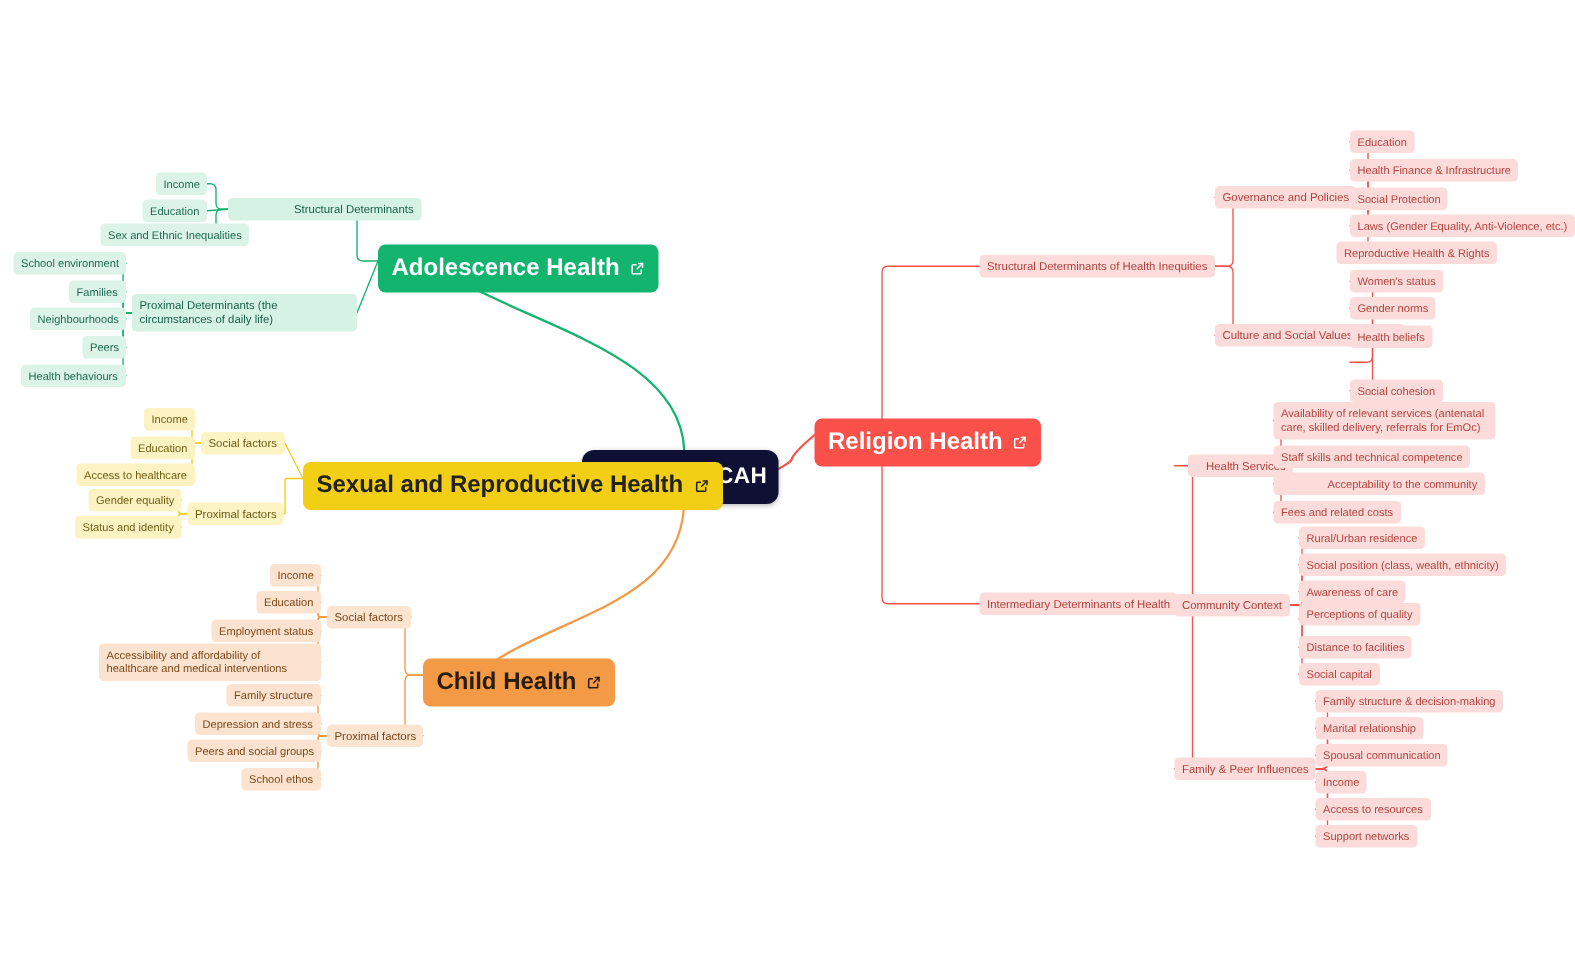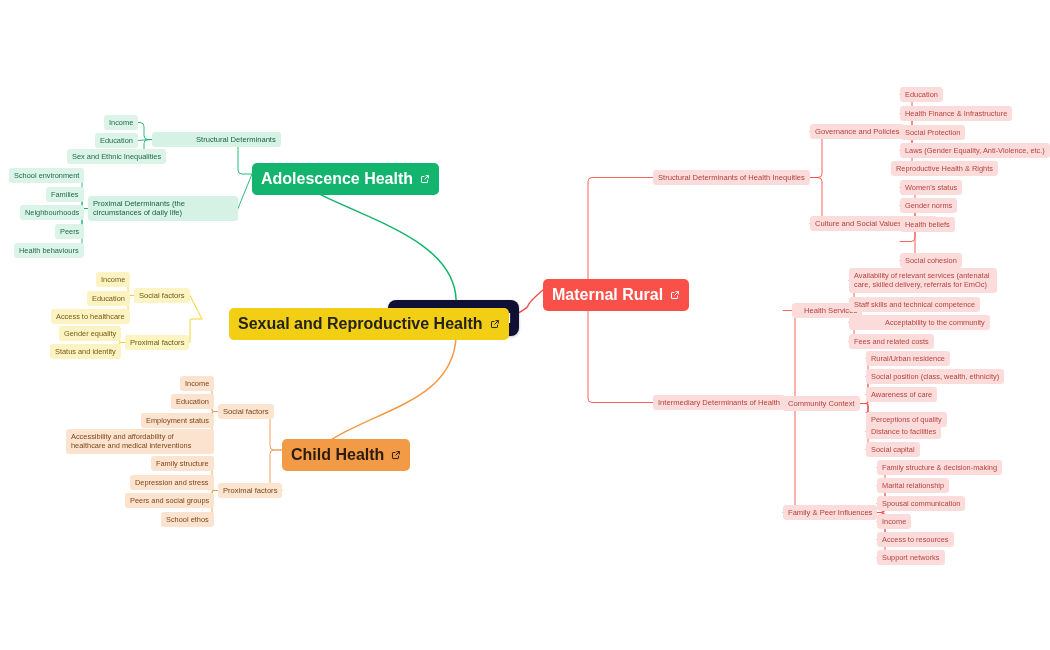--- a/index.html
+++ b/index.html
@@ -37,21 +37,21 @@
 
   
   .main{
     font-size:16px;
     font-weight:bold;
     border-radius:5px;
     display:flex;align-items:center;gap:7px;
     padding:6px 9px;
   }
   .main.green{background:#13b46e;color:#ffffff;}
-  .main.yellow{background:#f2cf15;color:#24221a;margin-left:27px;}
+  .main.yellow{background:#f2cf15;color:#24221a;}
   .main.orange{background:#f29a46;color:#2b1d0c;}
   .main.red{background:#f9514a;color:#ffffff;}
 
   .ext{width:10px;height:10px;display:inline-block;flex:none;}
   .ext svg{display:block;width:10px;height:10px;}
 
   
   .sub{
     font-size:7.6px;
     padding:3px 5px;
@@ -198,21 +198,21 @@
       <div class="node leaf orange" style="left: 180px; top: 376px;">Income</div>
       <div class="node leaf orange" style="left: 171px; top: 394px;">Education</div>
       <div class="node leaf orange" style="left: 141px; top: 413px;">Employment status</div>
       <div class="node leaf orange wrap" style="left: 66px; top: 429px; width: 148px; text-align: left;">Accessibility and affordability of healthcare and medical interventions</div>
       <div class="node sub orange" style="left: 218px; top: 483px;">Proximal factors</div>
       <div class="node leaf orange" style="left: 151px; top: 456px;">Family structure</div>
       <div class="node leaf orange" style="left: 130px; top: 475px;">Depression and stress</div>
       <div class="node leaf orange" style="left: 125px; top: 493px;">Peers and social groups</div>
       <div class="node leaf orange" style="left: 161px; top: 512px;">School ethos</div>
       <div class="node main red" style="left: 543px; top: 279px;">
-        <span>Maternal Rural</span>
+        <span>Religion Health</span>
         <span class="ext">
           <svg viewBox="0 0 24 24" fill="none" stroke="currentColor" stroke-width="2.4" stroke-linecap="round" stroke-linejoin="round">
             <path d="M14 4h6v6"></path>
             <path d="M20 4l-8.5 8.5"></path>
             <path d="M18 14.5V19a1.5 1.5 0 0 1-1.5 1.5H5A1.5 1.5 0 0 1 3.5 19V7.5A1.5 1.5 0 0 1 5 6h4.6"></path>
           </svg>
         </span>
       </div>
       <div class="node sub red" style="left: 653px; top: 170px;">Structural Determinants of Health Inequities</div>
       <div class="node sub red" style="left: 653px; top: 395px;">Intermediary Determinants of Health</div>
@@ -230,21 +230,21 @@
       <div class="node leaf red" style="left: 900px; top: 253px;">Social cohesion</div>
       <div class="node sub red" style="left: 792px; top: 303px; padding-left: 12px;">Health Services</div>
       <div class="node leaf red wrap" style="left: 849px; top: 268px; width: 148px;">Availability of relevant services (antenatal care, skilled delivery, referrals for EmOc)</div>
       <div class="node leaf red" style="left: 849px; top: 297px;">Staff skills and technical competence</div>
       <div class="node leaf red" style="left: 849px; top: 315px; padding-left: 36px;">Acceptability to the community</div>
       <div class="node leaf red" style="left: 849px; top: 334px;">Fees and related costs</div>
       <div class="node sub red" style="left: 783px; top: 396px;">Community Context</div>
       <div class="node leaf red" style="left: 866px; top: 351px;">Rural/Urban residence</div>
       <div class="node leaf red" style="left: 866px; top: 369px;">Social position (class, wealth, ethnicity)</div>
       <div class="node leaf red" style="left: 866px; top: 387px;">Awareness of care</div>
-      <div class="node leaf red" style="left: 866px; top: 412px;">Perceptions of quality</div>
+      <div class="node leaf red" style="left: 866px; top: 402px;">Perceptions of quality</div>
       <div class="node leaf red" style="left: 866px; top: 424px;">Distance to facilities</div>
       <div class="node leaf red" style="left: 866px; top: 442px;">Social capital</div>
       <div class="node sub red" style="left: 783px; top: 505px;">Family &amp; Peer Influences</div>
       <div class="node leaf red" style="left: 877px; top: 460px;">Family structure &amp; decision-making</div>
       <div class="node leaf red" style="left: 877px; top: 478px;">Marital relationship</div>
       <div class="node leaf red" style="left: 877px; top: 496px;">Spousal communication</div>
       <div class="node leaf red" style="left: 877px; top: 514px;">Income</div>
       <div class="node leaf red" style="left: 877px; top: 532px;">Access to resources</div>
       <div class="node leaf red" style="left: 877px; top: 550px;">Support networks</div>
     </div>

